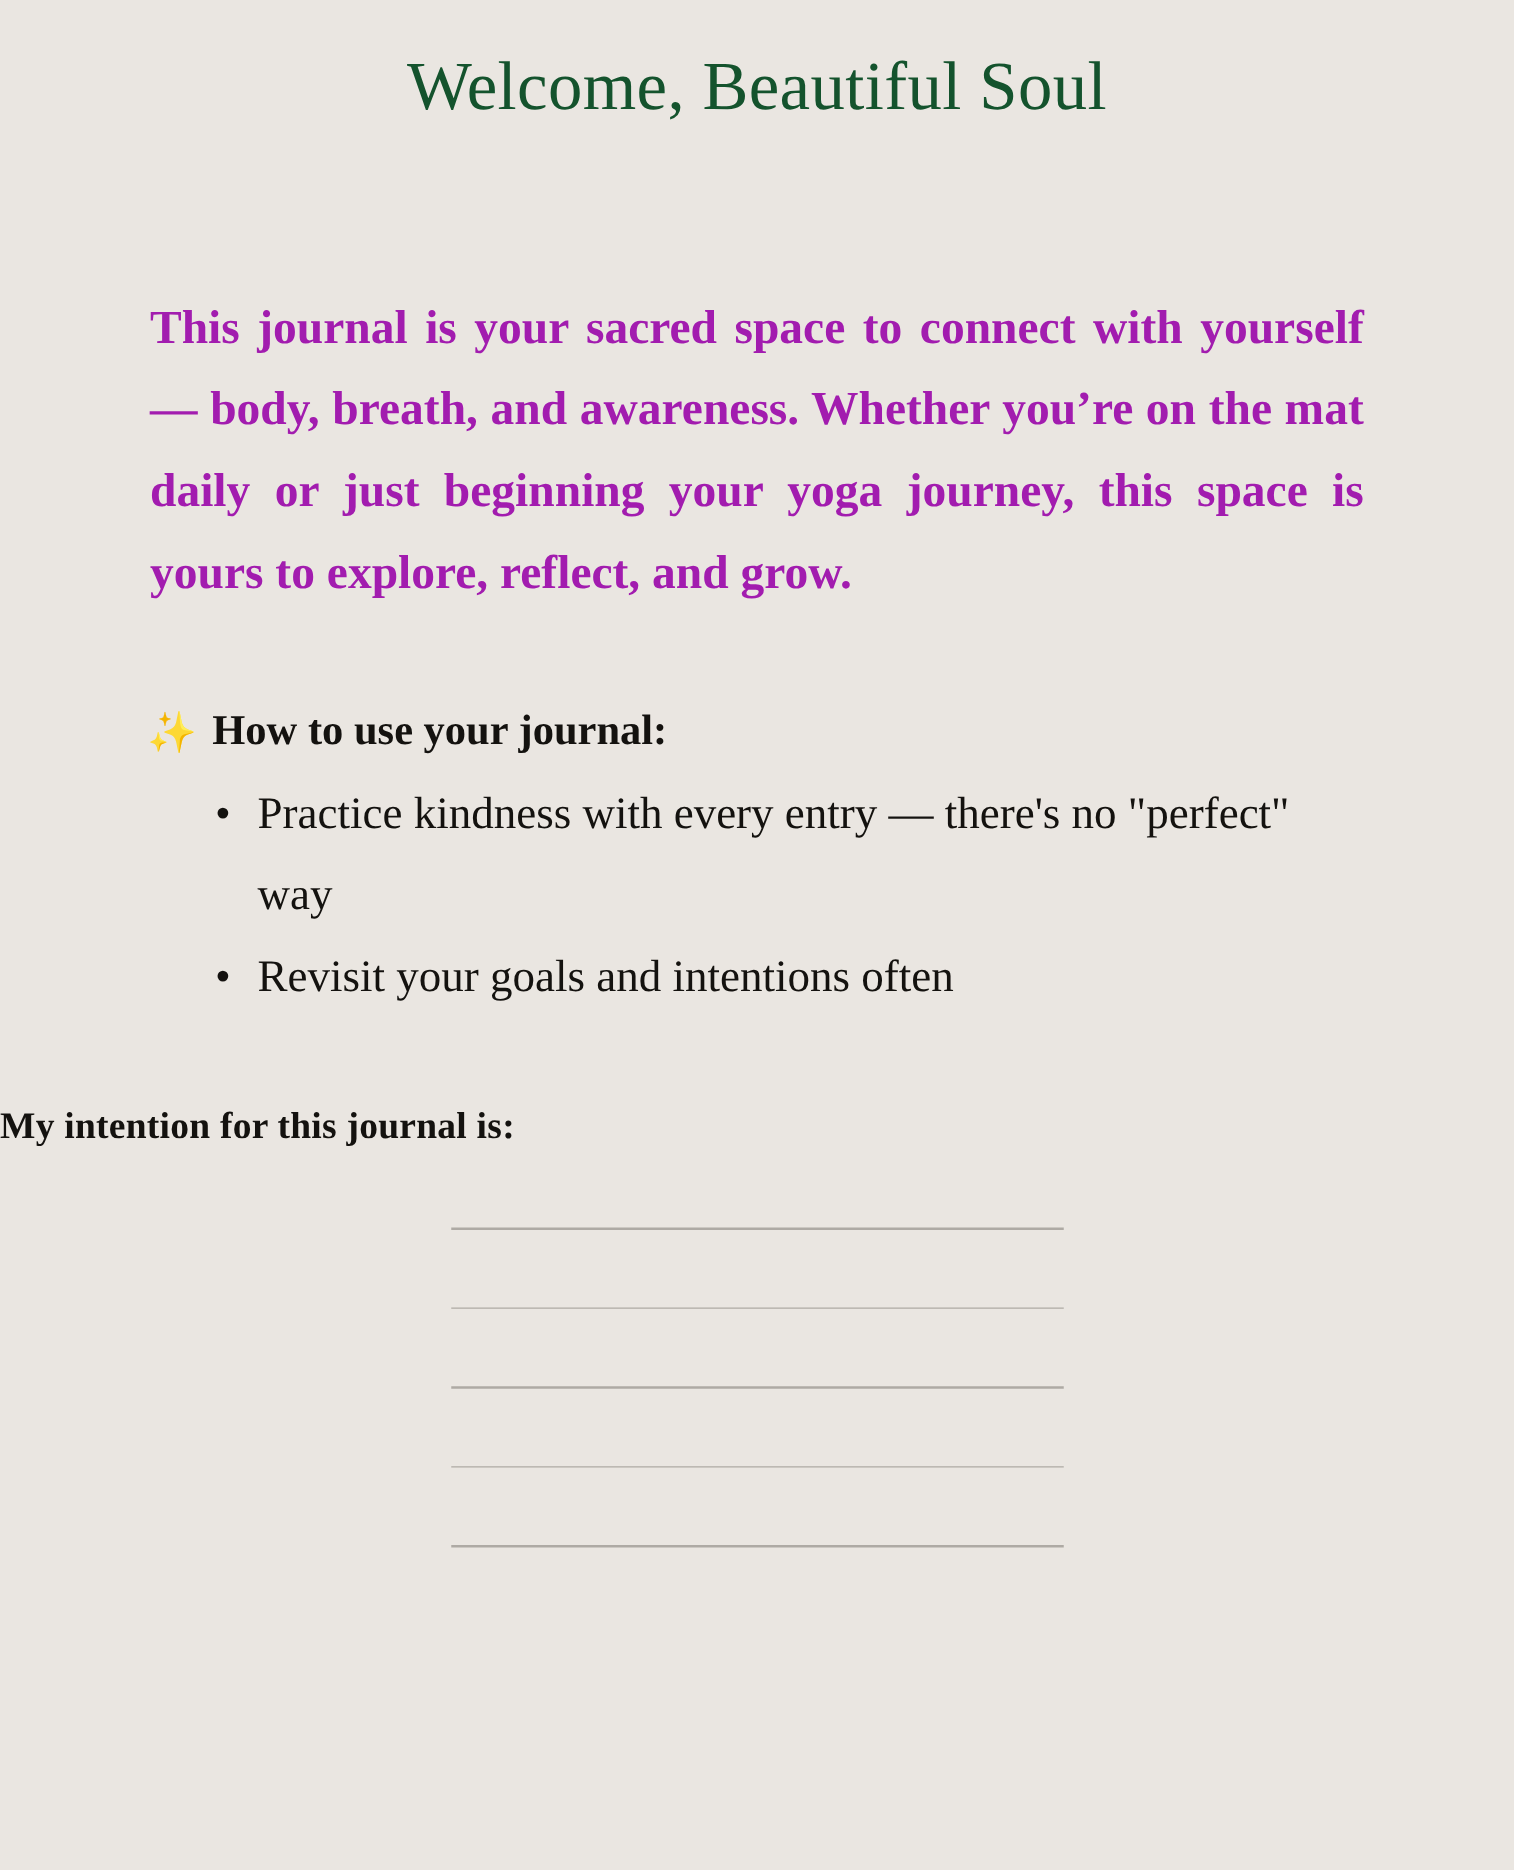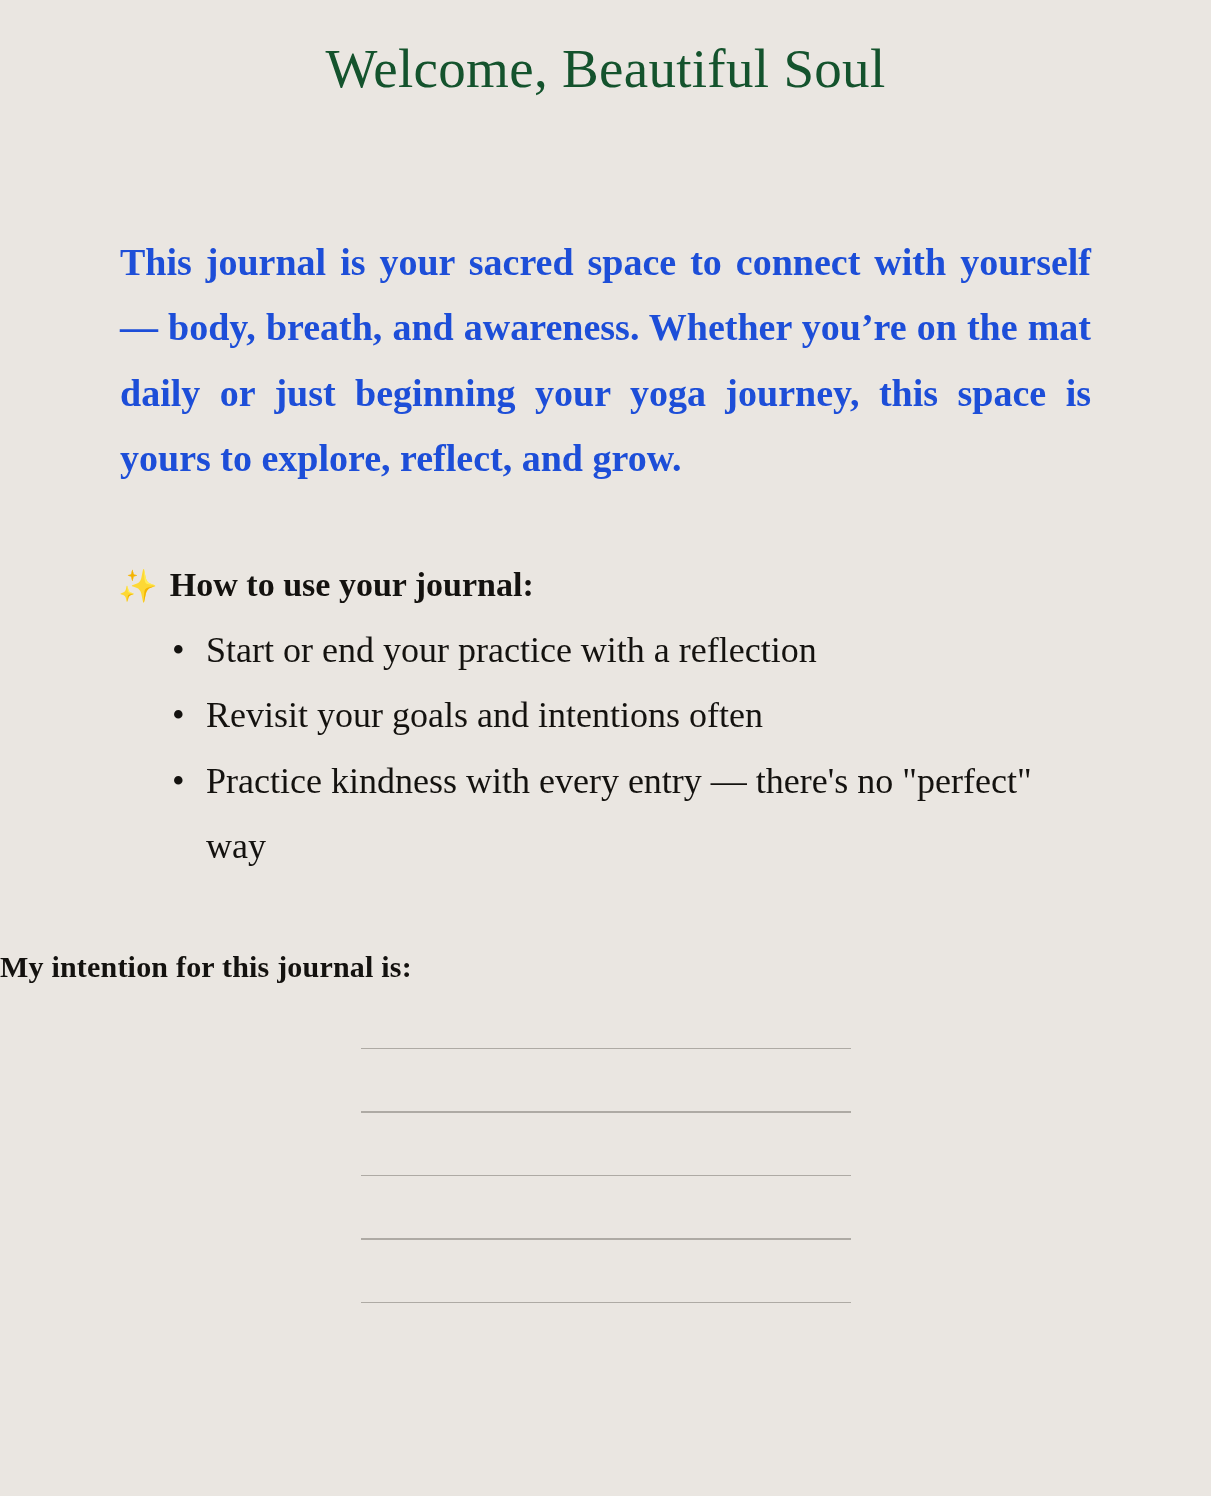--- a/index.html
+++ b/index.html
@@ -30,21 +30,21 @@
     line-height: 1.2;
     color: #14532d;
   }
   .intro {
     margin: 128px 120px 0 120px;
     font-size: 38px;
     font-weight: bold;
     line-height: 1.72;
     text-align: justify;
     text-justify: inter-word;
-    color: #1d4ed8;
+    color: #a21caf;
   }
   .howto-heading {
     margin: 72px 0 0 118px;
     font-size: 34px;
     font-weight: bold;
     line-height: 1.3;
     display: flex;
     align-items: center;
     gap: 12px;
   }
@@ -98,23 +98,22 @@
   <h1 class="title">Welcome, Beautiful Soul</h1>
 
   <p class="intro">This journal is your sacred space to connect with yourself — body, breath, and awareness. Whether you’re on the mat daily or just beginning your yoga journey, this space is yours to explore, reflect, and grow.</p>
 
   <div class="howto-heading">
     <span class="sparkle">✨</span>
     <span>How to use your journal:</span>
   </div>
 
   <ul class="howto">
-    <li>Start or end your practice with a reflection</li>
+    <li>Practice kindness with every entry — there's no "perfect" way</li>
     <li>Revisit your goals and intentions often</li>
-    <li>Practice kindness with every entry — there's no "perfect" way</li>
   </ul>
 
   <div class="intention-label">My intention for this journal is:</div>
 
   <div class="lines">
     <div class="line"></div>
     <div class="line"></div>
     <div class="line"></div>
     <div class="line"></div>
     <div class="line"></div>

